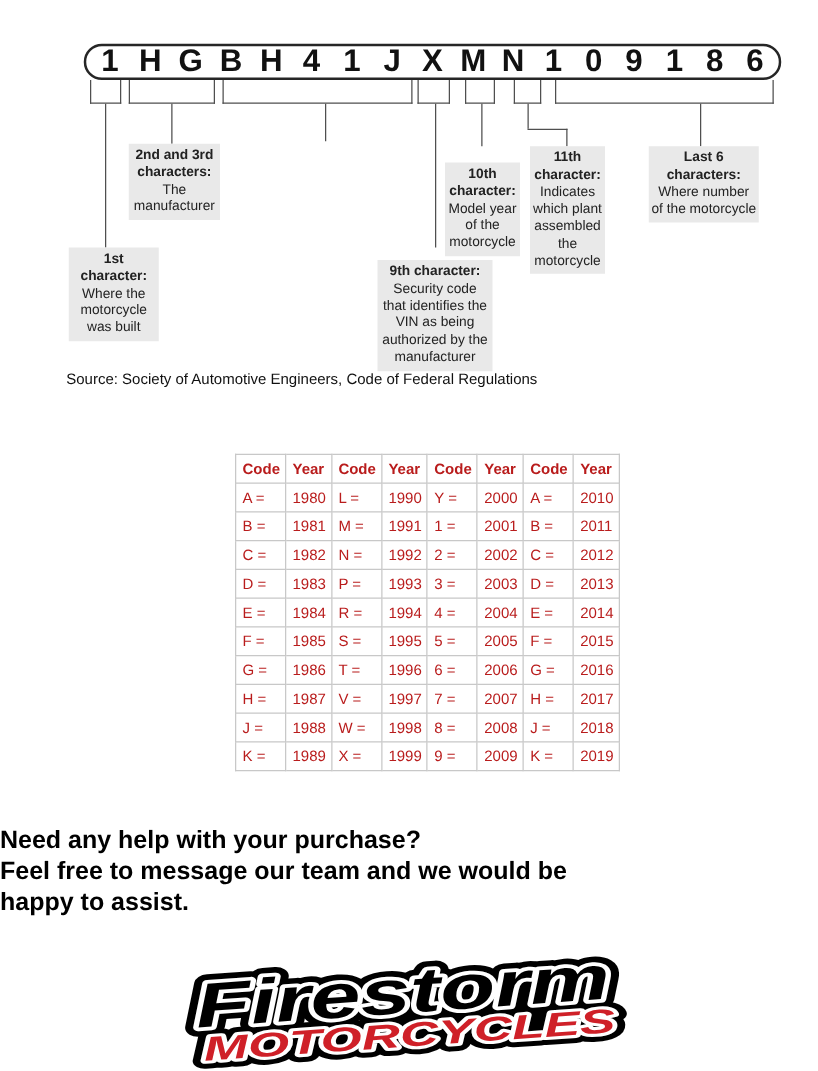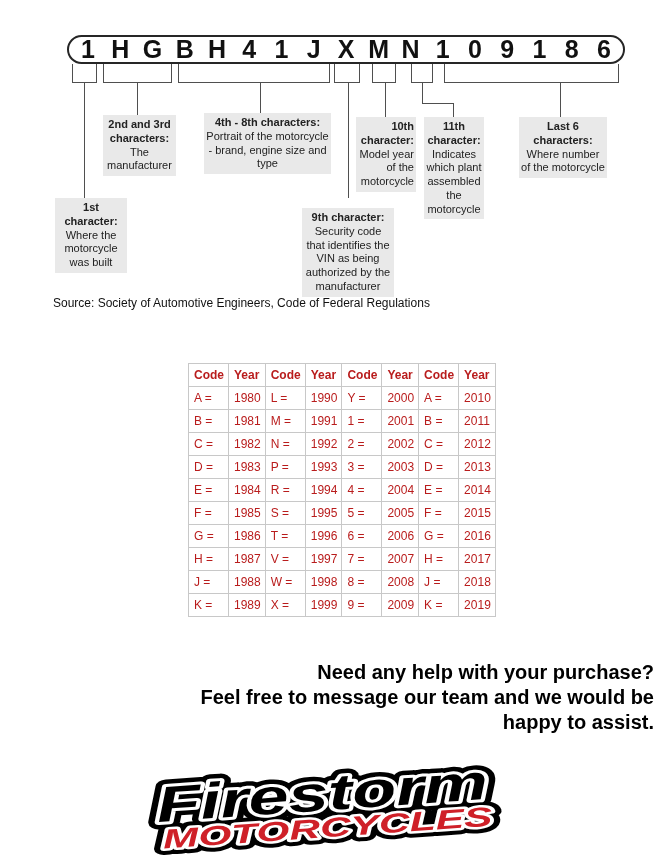--- a/index.html
+++ b/index.html
@@ -47,40 +47,40 @@
   .callout{
     position:absolute;background:#e9e9e9;text-align:center;
     font-size:11px;line-height:1.25;color:#222;padding:3px 2px;box-sizing:border-box;
   }
   .callout .c-title{display:block;font-weight:bold;}
   .callout .c-body{display:block;font-weight:normal;}
   .c1{left:55px;top:198px;width:72px;}
   .c2{left:103px;top:115px;width:73px;}
   .c3{left:204px;top:113px;width:127px;}
   .c4{left:302px;top:208px;width:92px;}
-  .c5{left:356px;top:117px;width:60px;text-align:right;}
+  .c5{left:356px;top:130px;width:60px;}
   .c6{left:424px;top:117px;width:60px;}
   .c7{left:519px;top:117px;width:88px;}
   
   .source-note{position:absolute;left:53px;top:296px;font-size:12px;color:#111;}
   
   .year-table{
     position:absolute;left:188px;top:363px;border-collapse:collapse;
     font-size:12px;color:#b91c1c;
   }
   .year-table th,.year-table td{
     border:1px solid #c8c8c8;padding:4px 4px 4px 5px;text-align:left;
     height:15px;box-sizing:border-box;white-space:nowrap;
   }
   .year-table th{font-weight:bold;}
   .year-table th:nth-child(odd),.year-table td:nth-child(odd){width:36px;}
   .year-table th:nth-child(even),.year-table td:nth-child(even){width:34px;}
   
   .help-block{
-    position:absolute;left:0;top:660px;width:654px;text-align:right;
+    position:absolute;left:0;top:660px;width:654px;text-align:left;
     font-size:20px;font-weight:bold;color:#000;line-height:25px;
   }
   
   .logo-wrap{position:absolute;left:133px;top:756px;width:390px;height:100px;}
   .logo-svg text{
     font-family:"Liberation Sans", sans-serif;font-weight:bold;font-style:italic;
     stroke-linejoin:round;
   }
 </style>
 </head>
@@ -127,24 +127,20 @@
   <div class="stem v s7"></div>
 
   <div class="callout c1">
     <span class="c-title">1st character:</span>
     <span class="c-body">Where the motorcycle was built</span>
   </div>
   <div class="callout c2">
     <span class="c-title">2nd and 3rd characters:</span>
     <span class="c-body">The manufacturer</span>
   </div>
-  <div class="callout c3">
-    <span class="c-title">4th - 8th characters:</span>
-    <span class="c-body">Portrait of the motorcycle - brand, engine size and type</span>
-  </div>
   <div class="callout c4">
     <span class="c-title">9th character:</span>
     <span class="c-body">Security code that identifies the VIN as being authorized by the manufacturer</span>
   </div>
   <div class="callout c5">
     <span class="c-title">10th character:</span>
     <span class="c-body">Model year of the motorcycle</span>
   </div>
   <div class="callout c6">
     <span class="c-title">11th character:</span>

